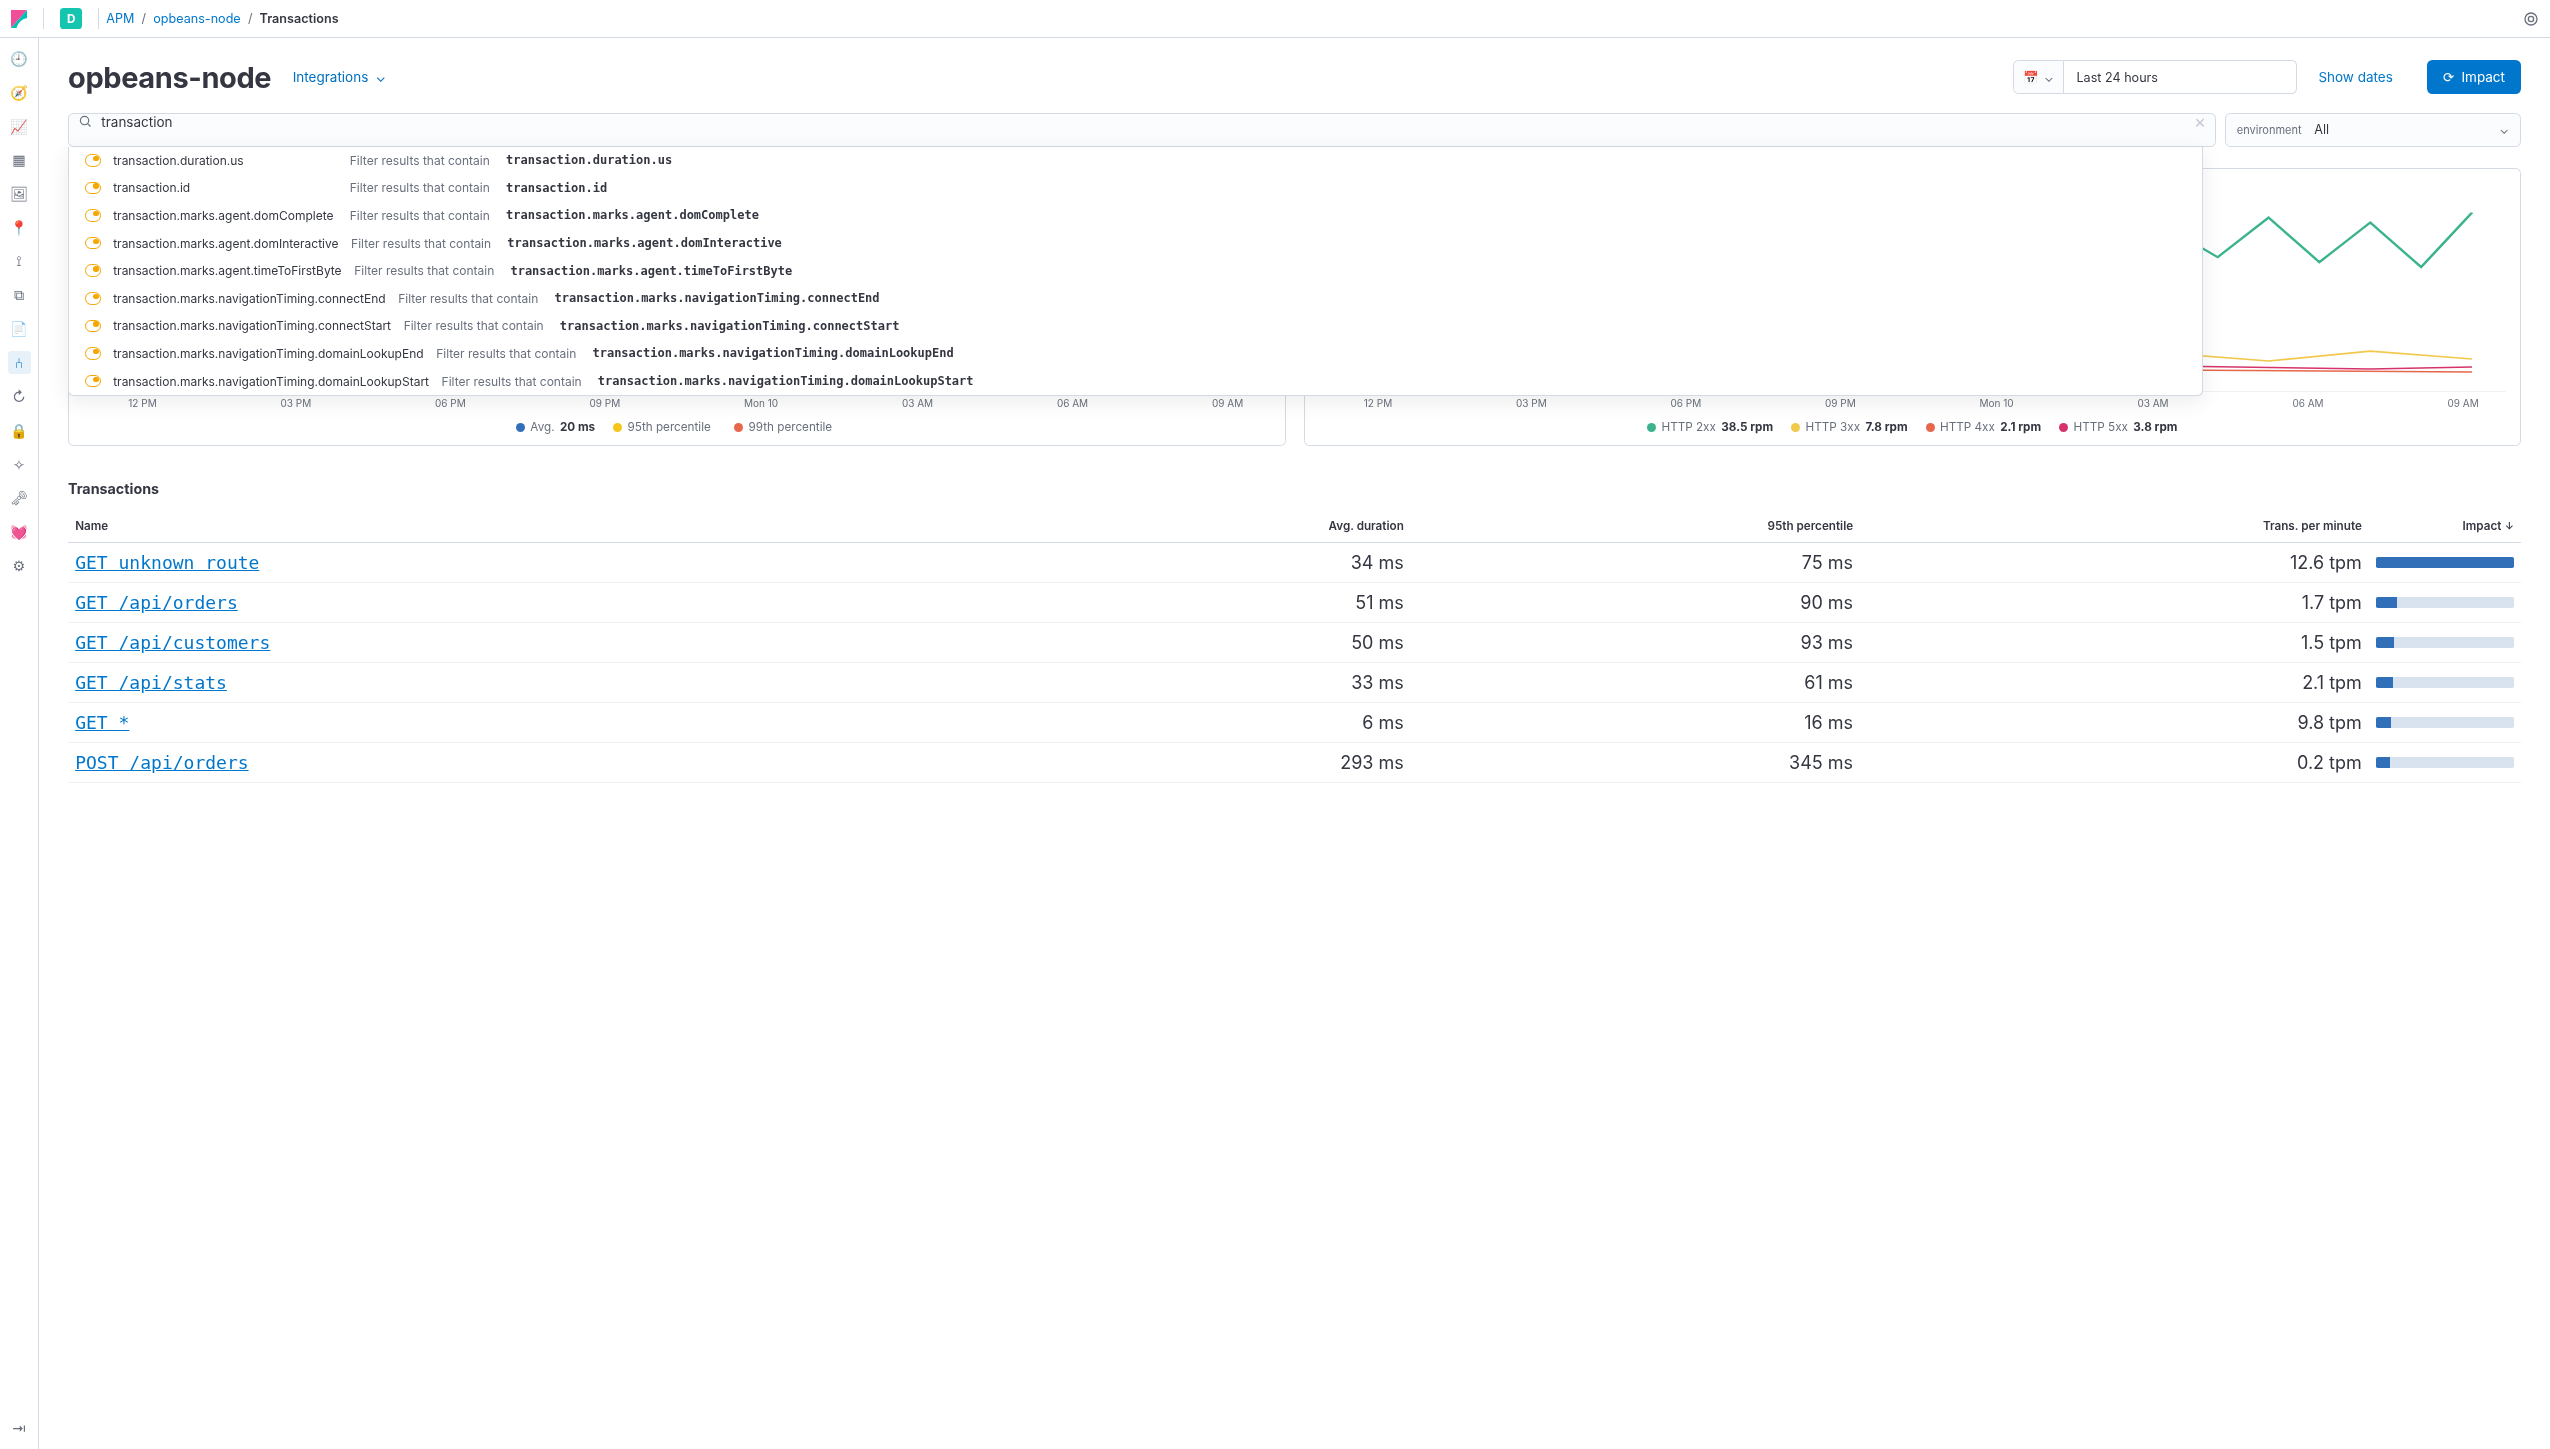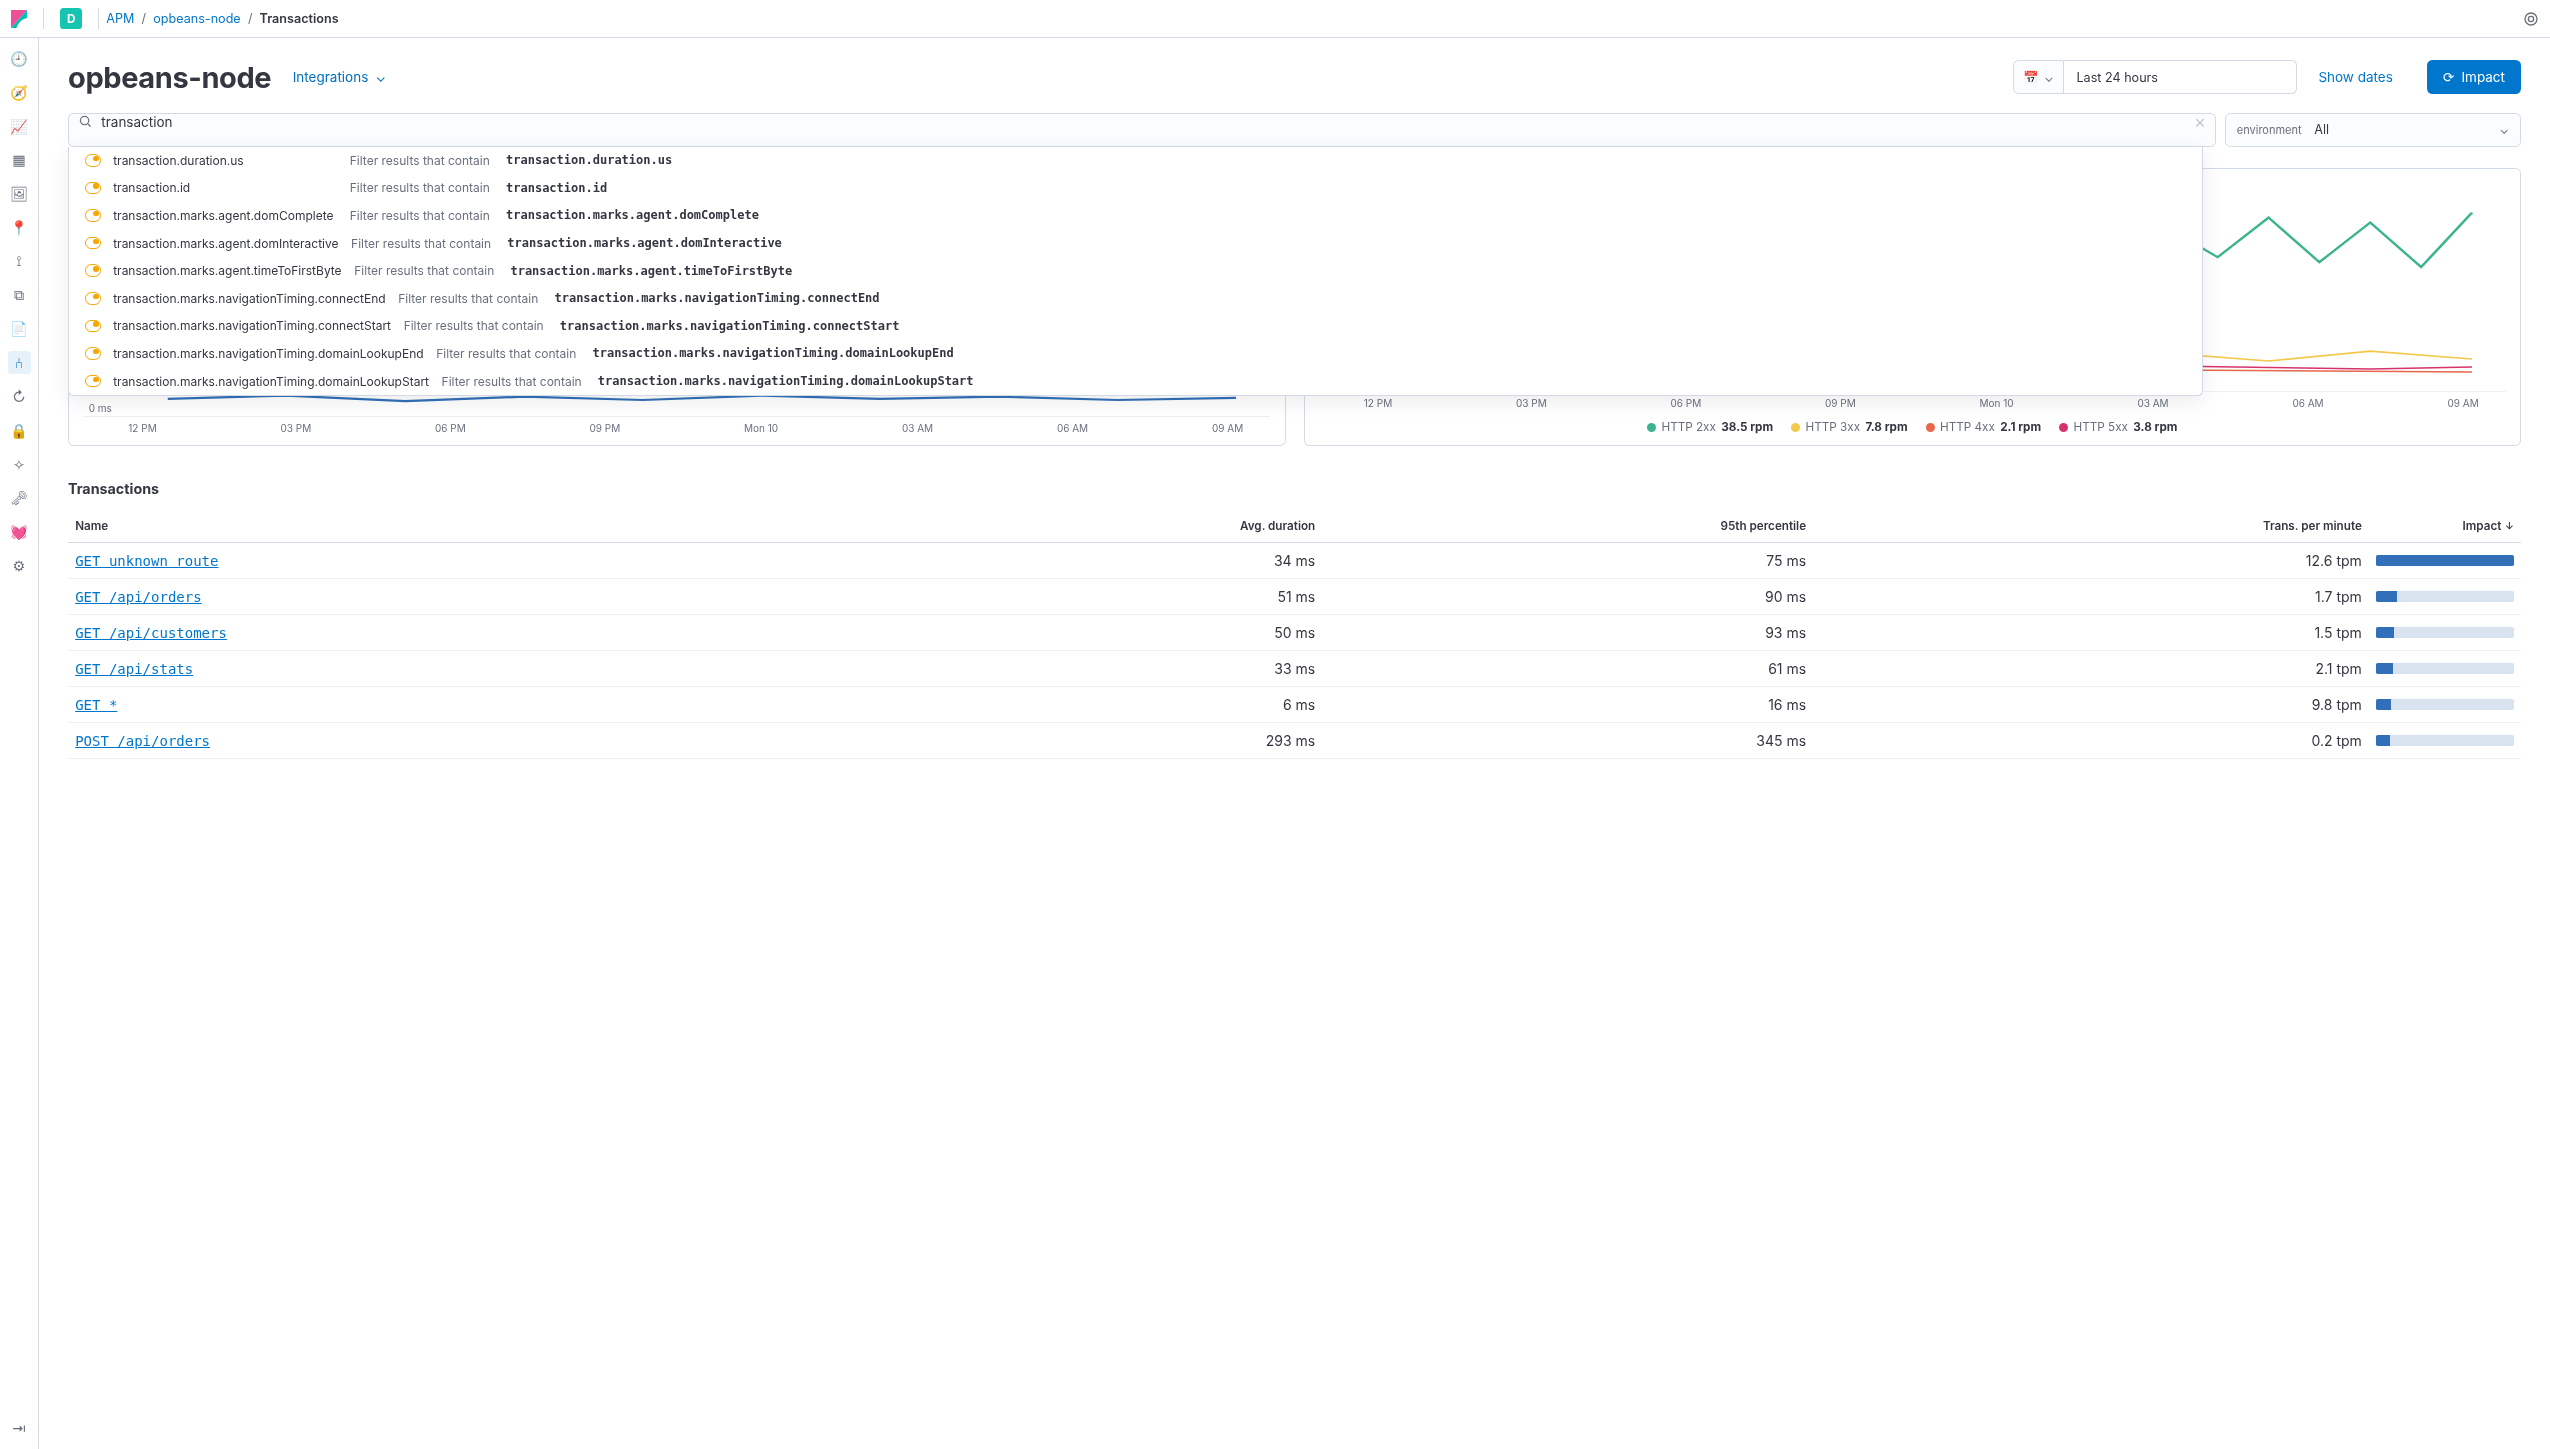--- a/index.html
+++ b/index.html
@@ -80,21 +80,21 @@
   .legend { display:flex; gap:18px; justify-content:center; font-size:11.7px; padding-top:10.8px; color:var(--muted);}
   .legend .item{display:flex;align-items:center;gap:5.4px;}
   .dot{width:9px;height:9px;border-radius:50%;}
 
   
   .tx-section { padding:0 29px 36px 29px;}
   .tx-title { font-weight:700; font-size:14.3px; padding:12.6px 0;}
   .tx-table { width:100%; border-collapse:collapse;}
   .tx-table th { text-align:right; font-weight:600; font-size:11.7px; padding:9px 7.2px; border-bottom:0.9px solid var(--border);}
   .tx-table th:first-child{text-align:left;}
-  .tx-table td { padding:9px 7.2px; border-bottom:0.9px solid #eef0f4; font-size:14px; text-align:right;margin-left:14px;}
+  .tx-table td { padding:9px 7.2px; border-bottom:0.9px solid #eef0f4; font-size:18px; text-align:right;margin-left:14px;}
   .tx-table td:first-child{ text-align:left;}
   .endpoint { font-family:"SFMono-Regular", Menlo, Consolas, monospace; color:var(--link);}
   .impact-cell { width:152px;}
   .impact-bar { height:10.8px; background:#d9e3f0; border-radius:1.8px; position:relative; overflow:hidden;}
   .impact-fill { height:100%; background:#3170b8;}
   .sort-arrow{font-size:10px; margin-left:3.6px;}
 </style>
 </head>
 <body>
 
@@ -263,20 +263,37 @@
         <div class="x-axis" id="xaxis-0">
             <span>12 PM</span>
             <span>03 PM</span>
             <span>06 PM</span>
             <span>09 PM</span>
             <span>Mon 10</span>
             <span>03 AM</span>
             <span>06 AM</span>
             <span>09 AM</span>
           </div>
+        <div class="legend" id="legend-0">
+            <span class="item">
+              <span class="dot" style="background:#3170b8"></span>
+      <span>Avg.</span>
+      <b style="color:#343741">20 ms</b>
+            </span>
+            <span class="item">
+              <span class="dot" style="background:#f5c518"></span>
+      <span>95th percentile</span>
+      <b style="color:#343741"></b>
+            </span>
+            <span class="item">
+              <span class="dot" style="background:#e7664c"></span>
+      <span>99th percentile</span>
+      <b style="color:#343741"></b>
+            </span>
+          </div>
       </div>
 
       <div class="chart-panel">
         <div class="chart-body">
           <span class="y-label" style="bottom:1.8px">0 rpm</span>
           <svg width="100%" height="100%" viewBox="0 0 700 210" preserveAspectRatio="none" style="position:absolute;inset:0">
             <polyline fill="none" stroke="#3cb38f" stroke-width="1.8" points="50,60 80,45 110,80 140,30 170,70 200,40 230,90 260,35 290,75 320,50 350,85 380,40 410,70 440,30 470,90 500,45 530,75 560,35 590,80 620,40 650,85 680,30"></polyline>
             <polyline fill="none" stroke="#f2c94c" stroke-width="1.6" points="50,180 150,178 250,175 310,182 370,170 430,178 500,172 560,180 620,170 680,178"></polyline>
             <polyline fill="none" stroke="#e7664c" stroke-width="1.6" points="50,192 200,190 350,192 500,189 680,191"></polyline>
             <polyline fill="none" stroke="#d6336c" stroke-width="1.6" points="50,188 200,186 350,188 500,185 620,188 680,186"></polyline>

